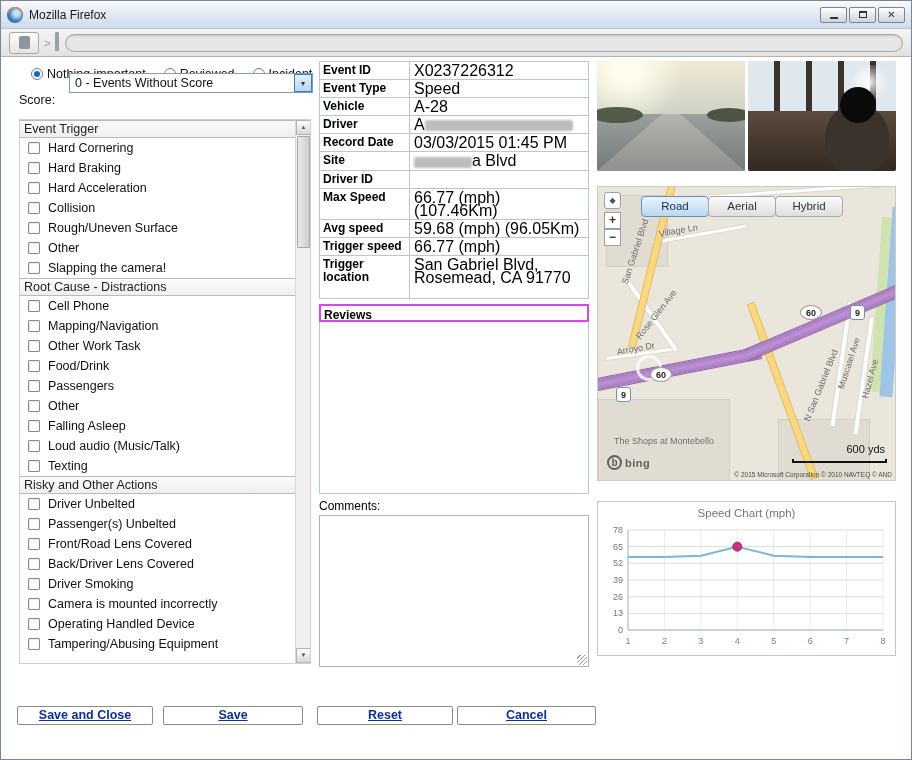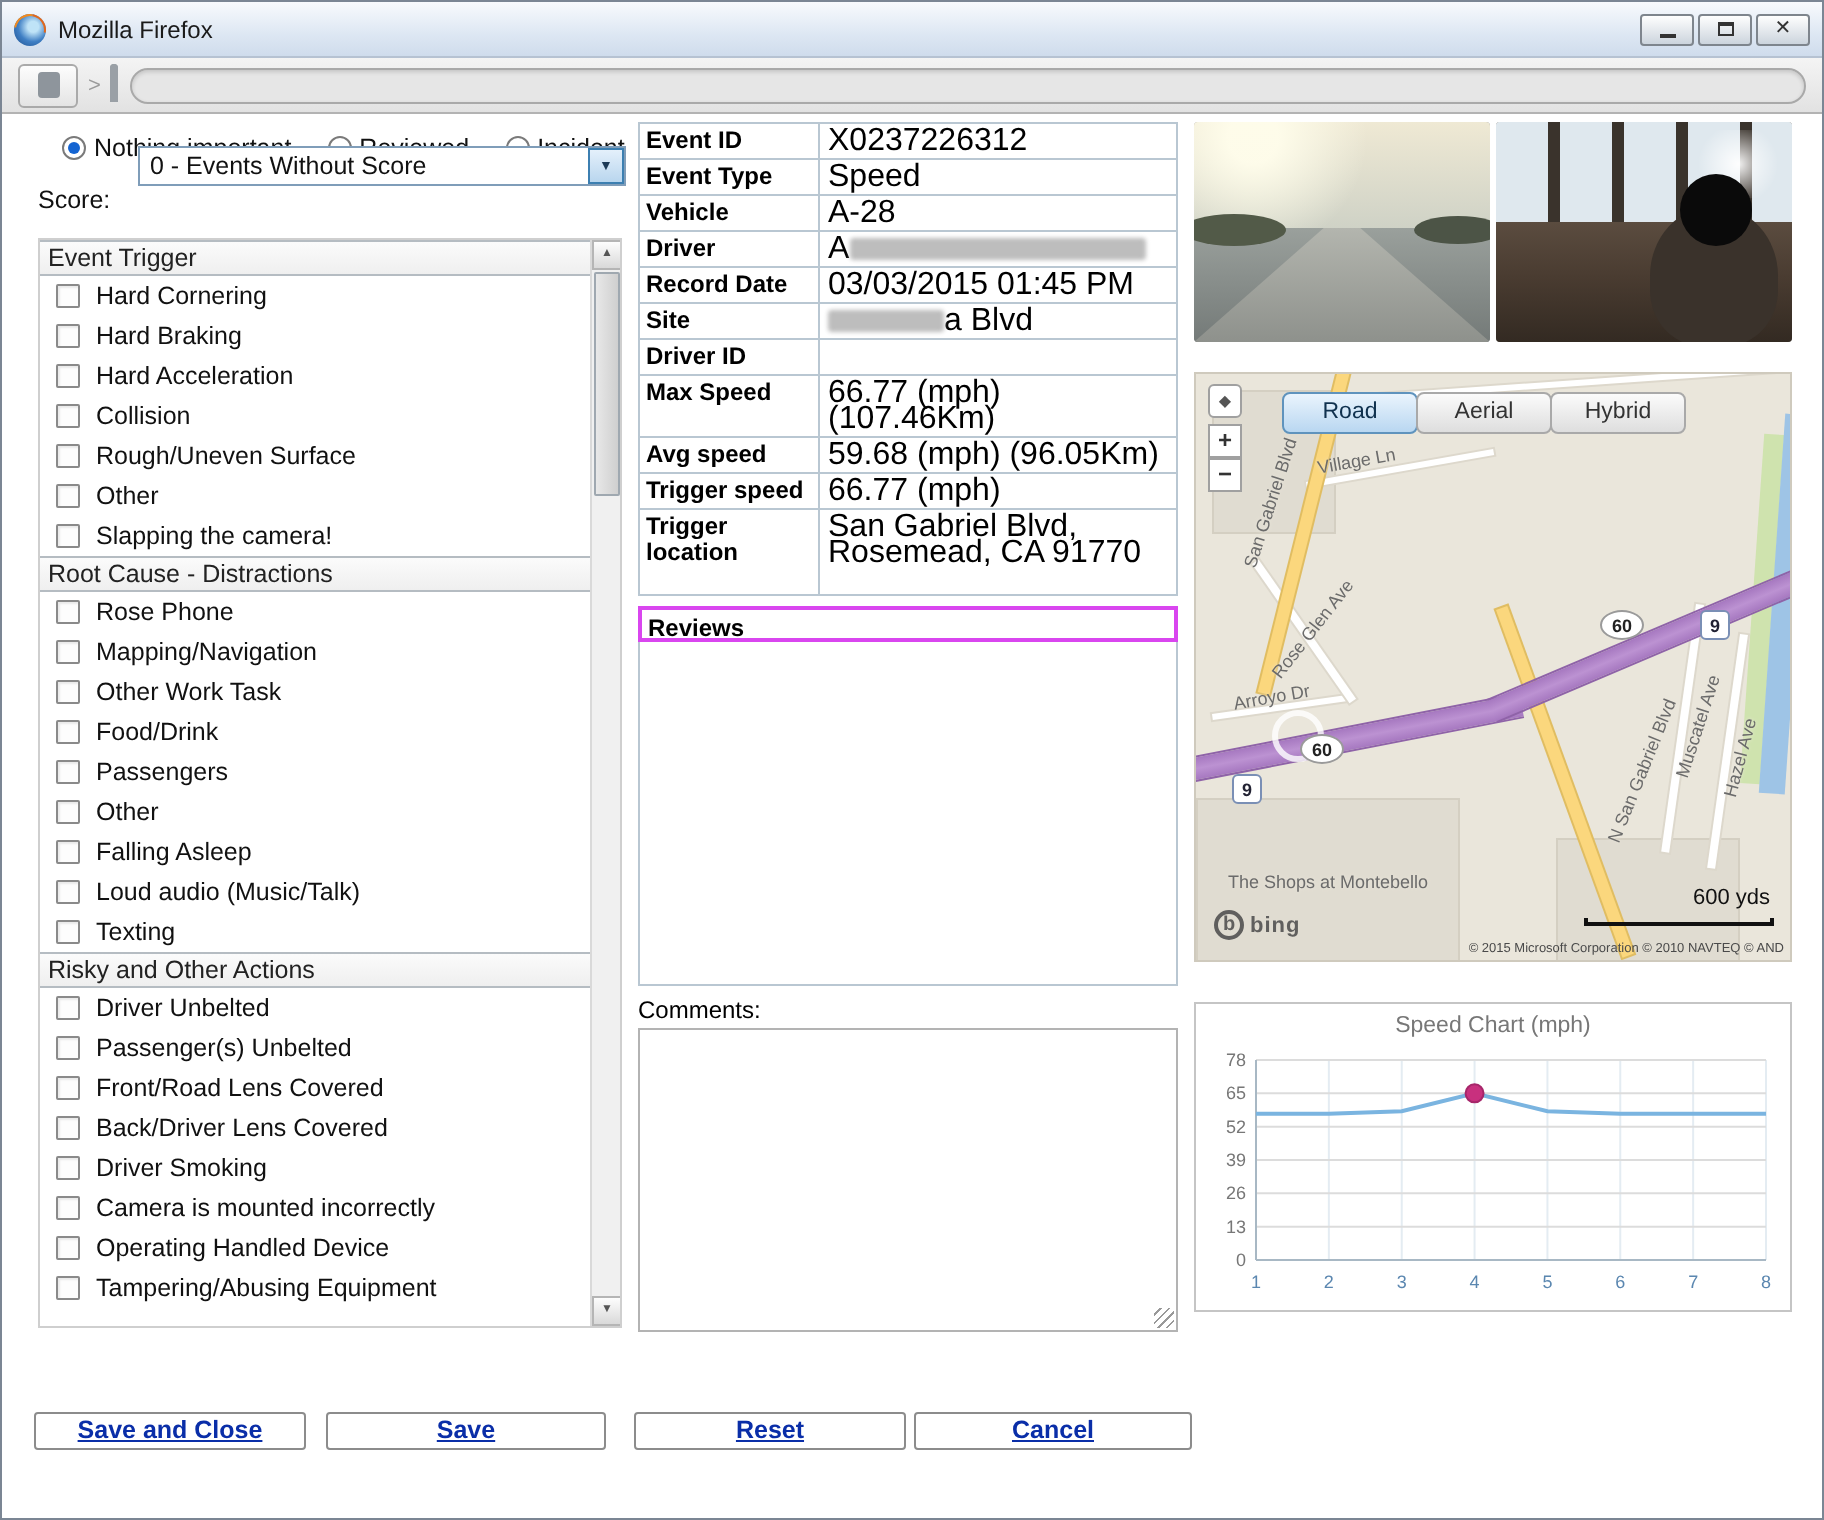--- a/index.html
+++ b/index.html
@@ -200,21 +200,21 @@
             <span class="checkbox"></span>
             <span class="cl-label">Other</span>
           </div>
           <div class="cl-item">
             <span class="checkbox"></span>
             <span class="cl-label">Slapping the camera!</span>
           </div>
           <div class="cl-header">Root Cause - Distractions</div>
           <div class="cl-item">
             <span class="checkbox"></span>
-            <span class="cl-label">Rose Phone</span>
+            <span class="cl-label">Cell Phone</span>
           </div>
           <div class="cl-item">
             <span class="checkbox"></span>
             <span class="cl-label">Mapping/Navigation</span>
           </div>
           <div class="cl-item">
             <span class="checkbox"></span>
             <span class="cl-label">Other Work Task</span>
           </div>
           <div class="cl-item">

